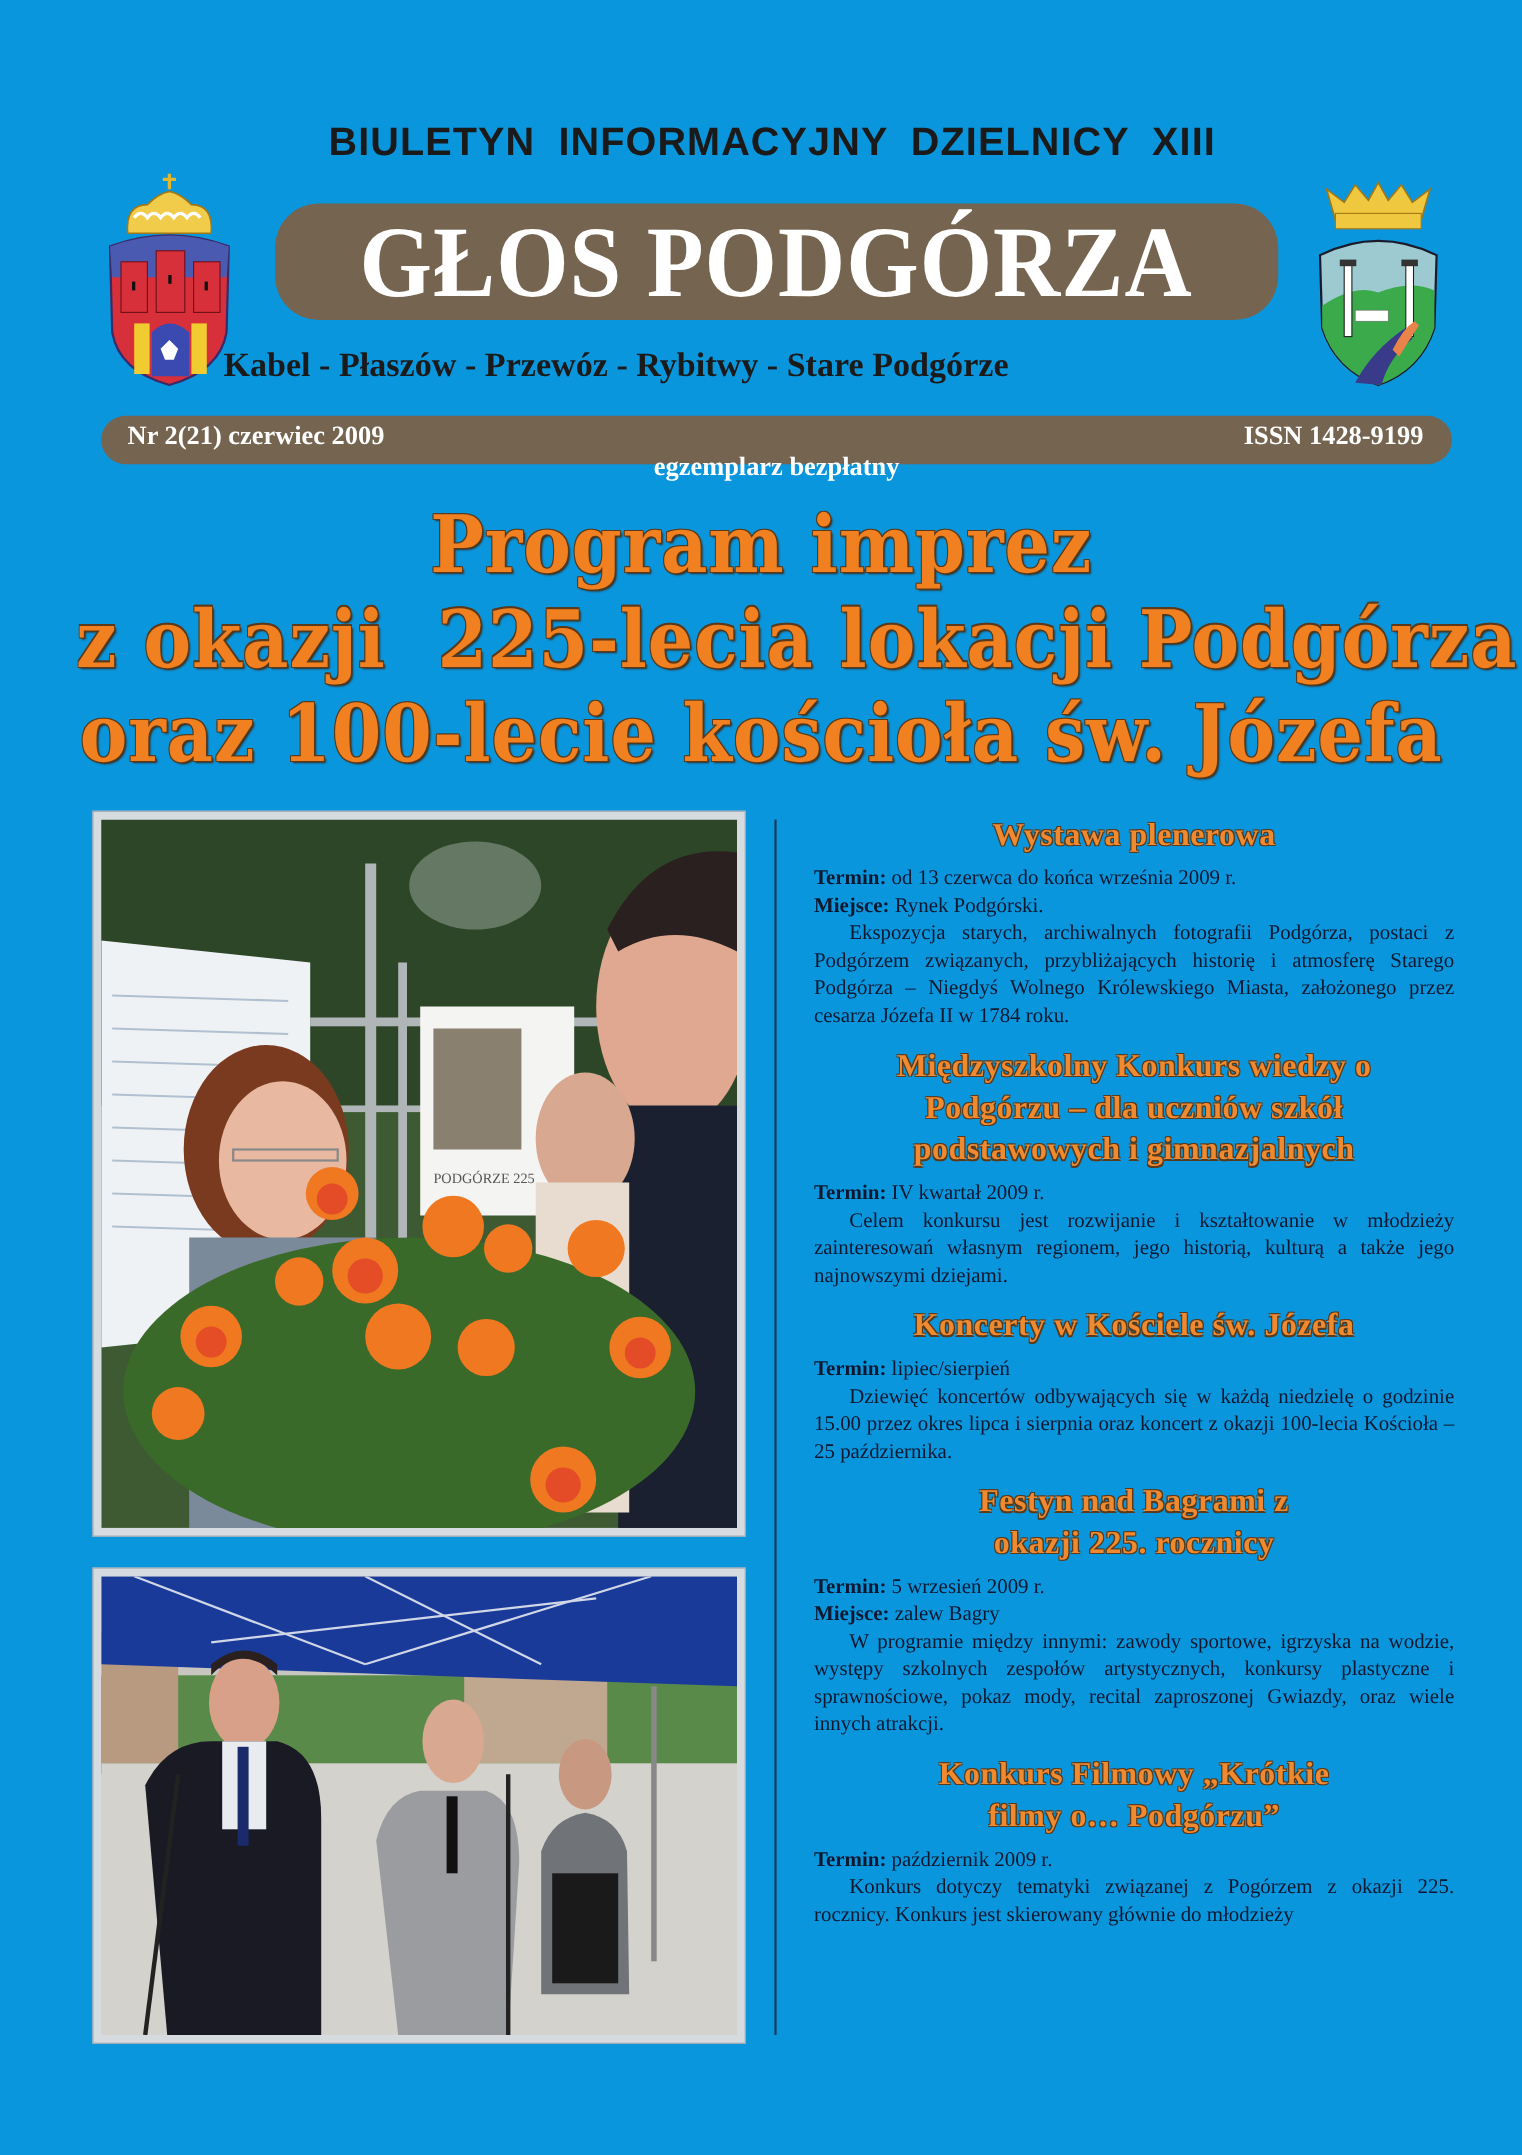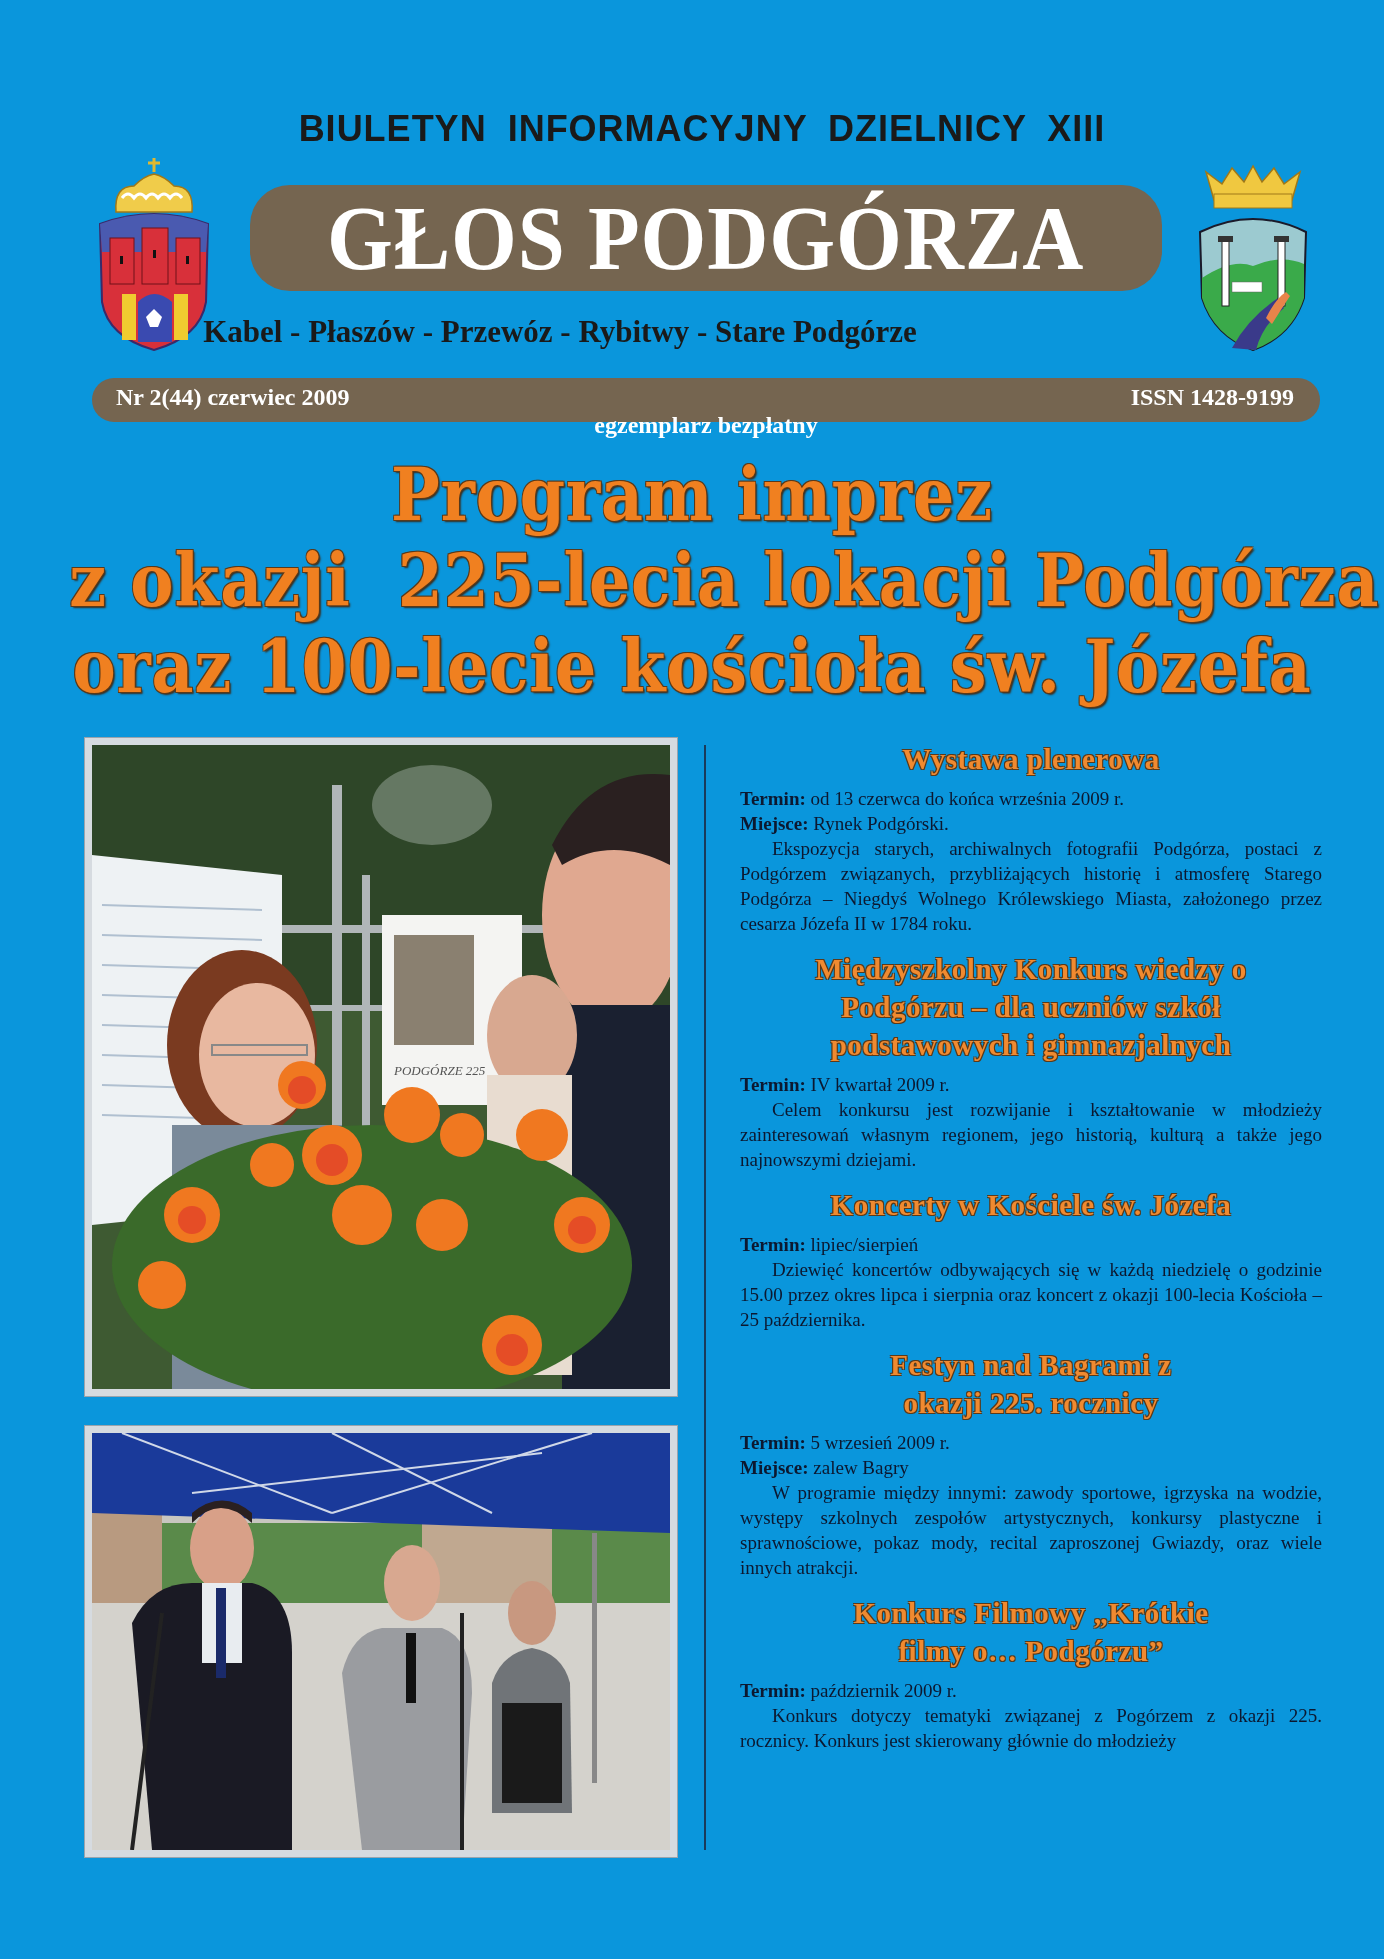--- a/index.html
+++ b/index.html
@@ -52,21 +52,21 @@
     font-size: 72px; line-height: 86px; color: #f08020;
     text-shadow: 1px 1px 0 #5a3a1a, -1px -1px 0 #5a3a1a, 1px -1px 0 #5a3a1a, -1px 1px 0 #5a3a1a, 2px 2px 2px #3a2a1a;
     letter-spacing: 1px;
   }
   .headline div { transform: scaleX(0.9); }
 
   
   .photo-frame {
     left: 84px; width: 594px;
     background: #d6dbe0; border: 1px solid #9aa4ad;
-    box-sizing: border-box; padding: 7px; font-style: italic;
+    box-sizing: border-box; padding: 7px;
   }
   .photo-inner { width: 100%; height: 100%; position: relative; overflow: hidden; }
 
   .divider { left: 704px; top: 745px; width: 2px; height: 1105px; background: #1a3a5a; }
 
   
   .articles { left: 740px; top: 740px; width: 582px; }
   .article { margin-bottom: 14px; }
   .art-title {
     text-align: center; font-family: "Liberation Serif", serif; font-weight: bold;
@@ -127,21 +127,21 @@
     <rect x="26" y="78" width="15" height="6" fill="#333"></rect>
     <rect x="82" y="78" width="15" height="6" fill="#333"></rect>
     <rect x="40" y="124" width="30" height="10" fill="#fff" stroke="#666" stroke-width="0.5"></rect>
     <path d="M74 160 Q84 140 94 134 L98 138 Q90 150 80 166 Z" fill="#e8844a"></path>
   </svg>
 </div>
 
 <div class="abs districts">Kabel - Płaszów - Przewóz - Rybitwy - Stare Podgórze</div>
 
 <div class="abs info-bar">
-  <span style="left:24px;">Nr 2(44) czerwiec 2009</span>
+  <span style="left:24px;">Nr 2(21) czerwiec 2009</span>
   <span style="left:0;right:0;text-align:center;margin-top:28px;">egzemplarz bezpłatny</span>
   <span style="right:26px;">ISSN 1428-9199</span>
 </div>
 
 <div class="abs headline">
   <div>Program imprez</div>
   <div style="white-space:pre;">z okazji  225-lecia lokacji Podgórza</div>
   <div>oraz 100-lecie kościoła św. Józefa</div>
 </div>
 

